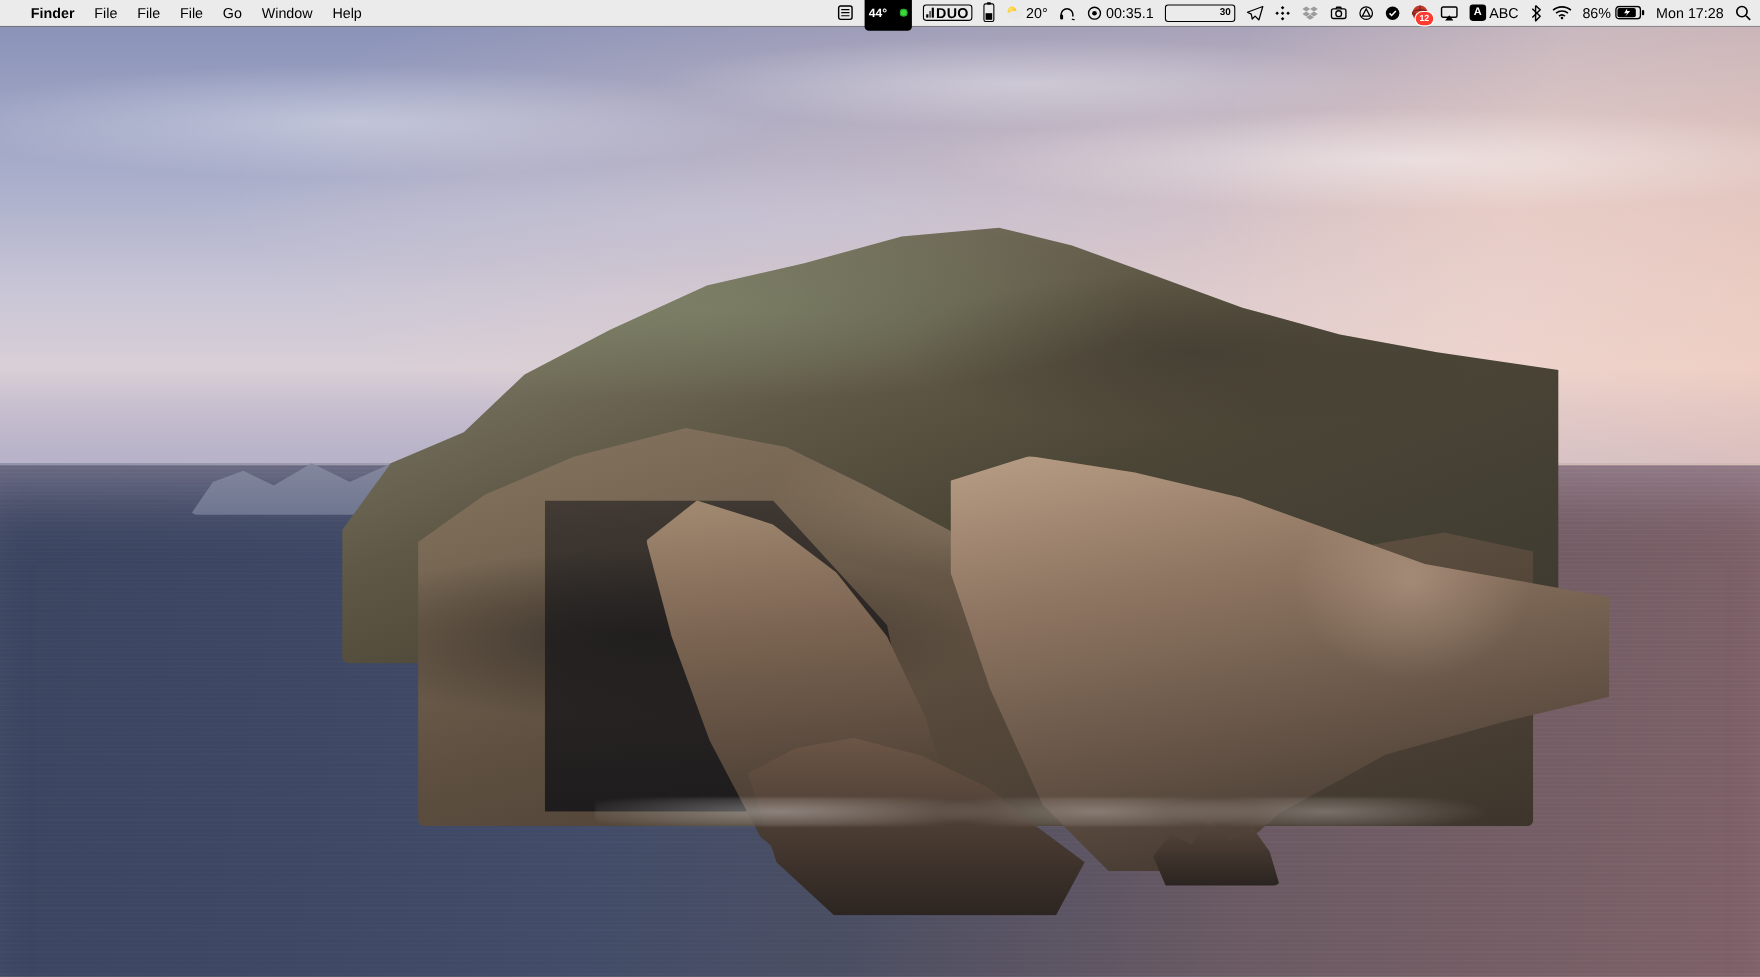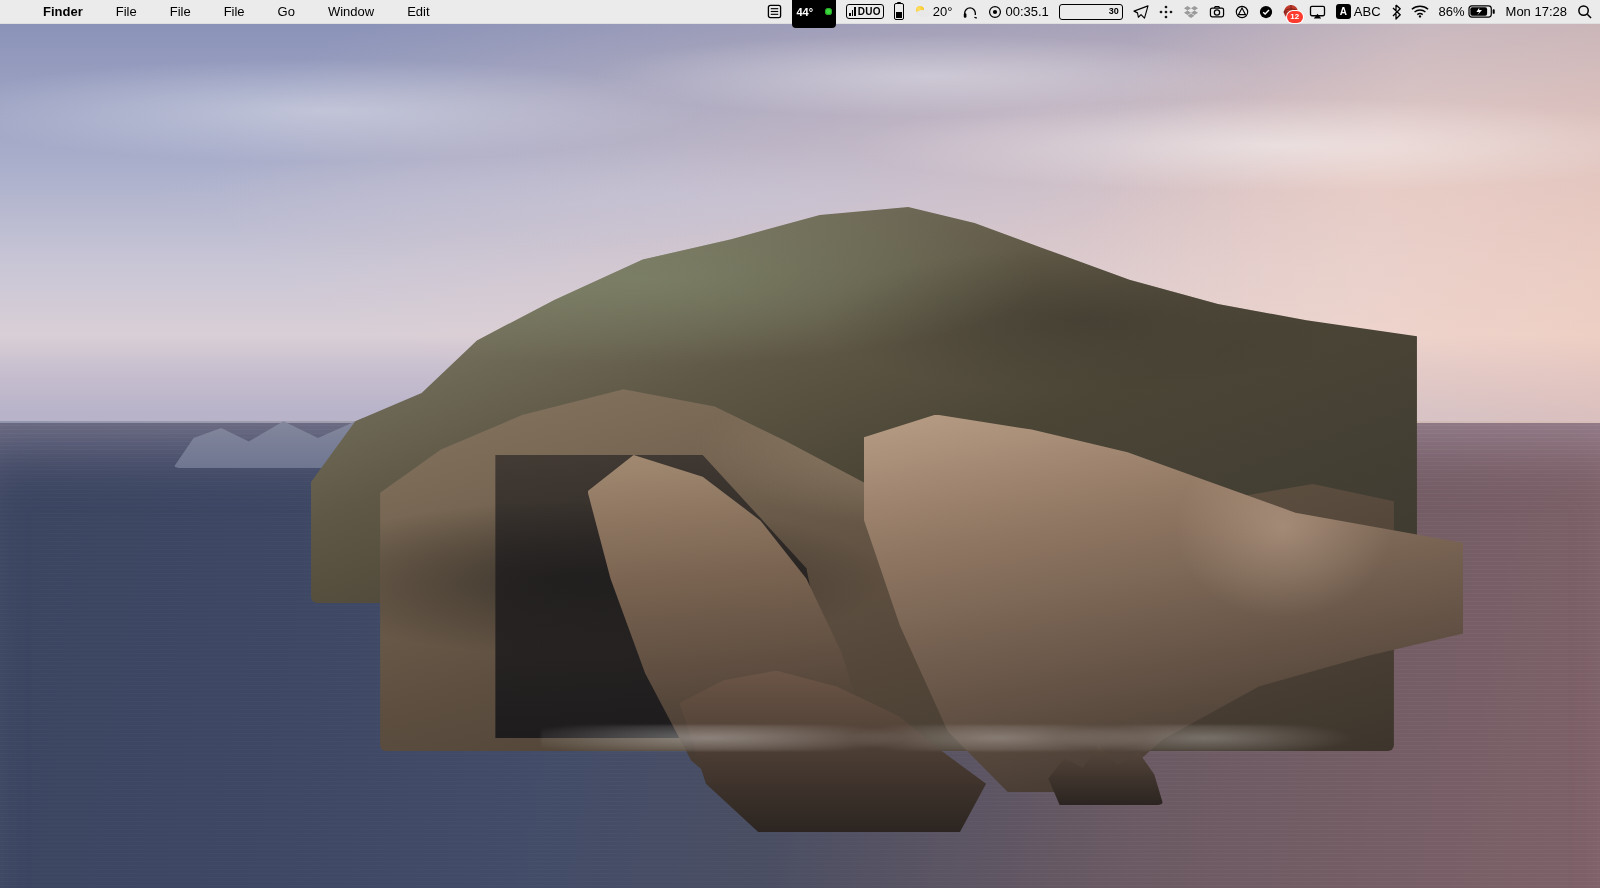--- a/index.html
+++ b/index.html
@@ -1,27 +1,27 @@
 <!DOCTYPE html>
 <html><head>
 <meta charset="utf-8">
 <style>
   html,body{margin:0;padding:0;width:1600px;height:888px;overflow:hidden;font-family:-apple-system,"Helvetica Neue",Arial,sans-serif;font-size:13px;color:#000;background:#000;}
   
   .menubar{position:absolute;top:0;left:0;right:0;height:24px;background:rgba(255,255,255,.92);display:flex;align-items:center;justify-content:space-between;padding:0 8px 0 6px;box-sizing:border-box;z-index:10;border-bottom:1px solid rgba(0,0,0,.05);}
-  .menubar-left{display:flex;align-items:flex-start;gap:15px;}
+  .menubar-left{display:flex;align-items:flex-start;gap:0;}
   .menubar-left .item{padding:0 9px;line-height:24px;cursor:default;}
   .menubar-left .item.bold{font-weight:700;padding-left:6px;}
   .menubar-left .apple{font-size:15px;padding:0 10px 0 6px;line-height:22px;}
   .menubar-right{display:flex;align-items:center;gap:10px;}
   .menubar-right .ritem{display:flex;align-items:center;gap:3px;line-height:24px;cursor:default;}
   .menubar-right svg{display:block;}
   .pill{display:inline-flex;align-items:center;gap:12px;background:#000;color:#fff;border-radius:4px;padding:0 4px;height:33px;font-size:11px;font-weight:600;}
   .pill .dot{width:7px;height:7px;border-radius:50%;background:#3bd93b;box-shadow:0 0 0 1px #2aa62a inset;}
-  .duo{display:inline-flex;align-items:center;gap:2px;border:1.2px solid #000;border-radius:3px;padding:0 2px;height:13px;font-size:10px;font-weight:700;letter-spacing:.3px;}
+  .duo{display:inline-flex;align-items:center;gap:2px;border:1.2px solid #000;border-radius:3px;padding:0 2px;height:13px;font-size:13px;font-weight:700;letter-spacing:.3px;}
   .duo .bars{display:inline-flex;gap:1px;align-items:flex-end;height:9px;}
   .duo .bars span{width:1.5px;background:#000;}
   .phonebatt{width:8px;height:15px;border:1.2px solid #000;border-radius:2px;position:relative;}
   .phonebatt::before{content:"";position:absolute;top:-2px;left:2px;right:2px;height:1.5px;background:#000;border-radius:1px;}
   .phonebatt::after{content:"";position:absolute;left:1px;right:1px;bottom:1px;height:40%;background:#000;}
   .weather-icon{width:16px;height:16px;position:relative;}
   .weather-icon .sun{position:absolute;left:2px;top:2px;width:8px;height:8px;border-radius:50%;background:radial-gradient(circle at 35% 35%,#ffe36b,#f5b300);}
   .weather-icon .cloud{position:absolute;left:4px;top:6px;width:12px;height:7px;background:#e8e8e8;border-radius:6px;box-shadow:-3px 0 0 -1px #e8e8e8;}
   .calbox{border:1.3px solid #000;border-radius:3px;width:16px;height:14px;display:flex;align-items:center;justify-content:center;font-size:9px;font-weight:700;line-height:1;padding-left:46px;}
   .abox{background:#000;color:#fff;border-radius:3px;width:15px;height:15px;display:flex;align-items:center;justify-content:center;font-size:10px;font-weight:700;}
@@ -73,21 +73,21 @@
 
 <div class="menubar">
   <div class="menubar-left">
     <span class="apple item"></span>
     <span class="item bold">Finder</span>
     <span class="item">File</span>
     <span class="item">File</span>
     <span class="item">File</span>
     <span class="item">Go</span>
     <span class="item">Window</span>
-    <span class="item">Edit</span>
+    <span class="item">Help</span>
   </div>
 
   <div class="menubar-right">
 
     <span class="ritem">
       <svg width="15" height="15" viewBox="0 0 16 16">
           <rect x="1.5" y="1.5" width="13" height="13" rx="2" fill="none" stroke="#000" stroke-width="1.4"></rect>
           <line x1="4" y1="5" x2="12" y2="5" stroke="#000" stroke-width="1.2"></line>
           <line x1="4" y1="8" x2="12" y2="8" stroke="#000" stroke-width="1.2"></line>
           <line x1="4" y1="11" x2="12" y2="11" stroke="#000" stroke-width="1.2"></line>

